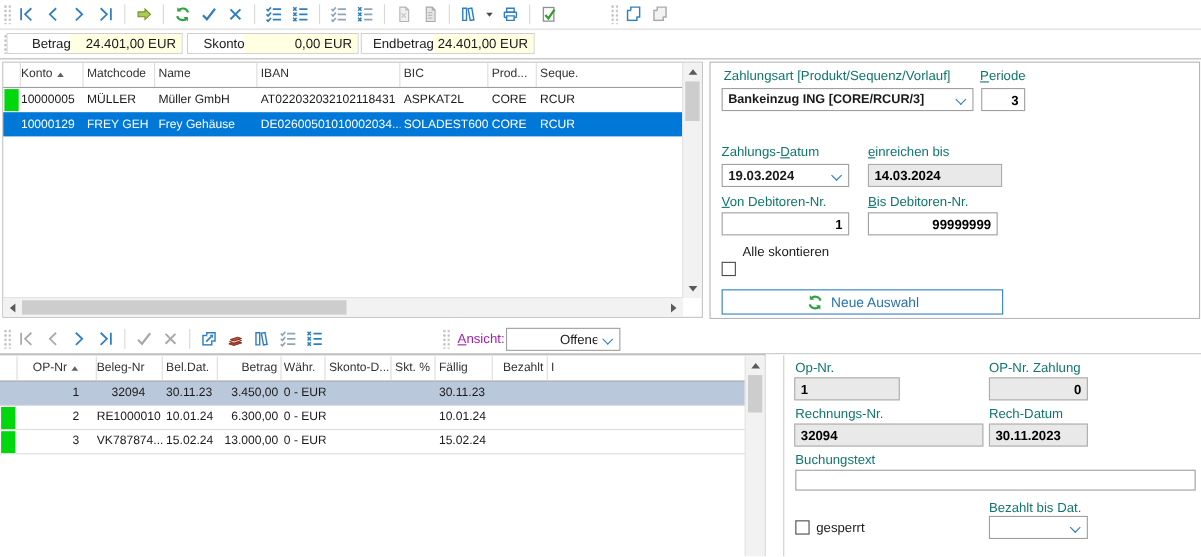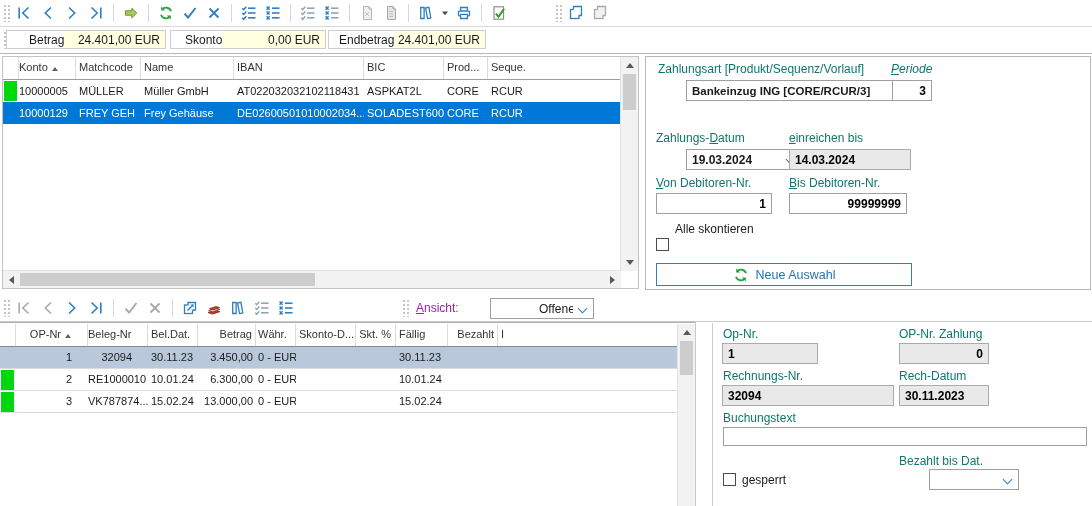--- a/index.html
+++ b/index.html
@@ -84,21 +84,21 @@
   .op-detail{position:absolute;left:712px;top:323px;width:380px;height:183px;border-left:1px solid #cccccc;background:#fff;}
   .plabel{position:absolute;font-size:12px;color:#0f766e;white-space:nowrap;display:inline-block;}
   .accel::first-letter{text-decoration:underline;}
   .accel-u{text-decoration:underline;}
   .fld{position:absolute;height:21px;border:1px solid #9f9f9f;background:#fff;box-sizing:border-box;
        font-family:"Liberation Sans",sans-serif;font-size:12px;font-weight:bold;padding:0 5px;color:#000;}
   .fld.gray{background:#e9e9e9;border-color:#ababab;}
   .fld.ra{text-align:right;}
   .fld.thin{height:19px;font-weight:normal;}
   .combo{position:absolute;height:21px;border:1px solid #9f9f9f;background:#fff;box-sizing:border-box;
-         display:flex;align-items:center;padding:0 20px 0 5px;margin-left:30px;}
+         display:flex;align-items:center;padding:0 20px 0 5px;}
   .combo .ctext{font-size:12px;font-weight:bold;white-space:nowrap;overflow:hidden;}
   .combo.normal .ctext{font-weight:normal;}
   .combo .chev{position:absolute;right:7px;top:6px;width:6px;height:6px;border-right:1.7px solid #2e7fc1;
                border-bottom:1.7px solid #2e7fc1;transform:rotate(45deg);}
   .cb{position:absolute;width:13px;height:13px;border:1px solid #4a4a4a;background:#fff;box-sizing:border-box;}
   .cblabel{position:absolute;font-size:12px;color:#1c1c1c;white-space:nowrap;}
   .btn-neue{position:absolute;left:10px;top:206px;width:256px;height:23px;border:1px solid #2e7fc1;
             background:#fff;display:flex;align-items:center;justify-content:center;gap:7px;
             color:#2873ae;font-size:12.5px;box-sizing:border-box;cursor:default;}
   .btn-neue .bicon{width:16px;height:16px;display:inline-flex;}
@@ -332,21 +332,21 @@
         </div>
       <div class="thumb" style="top:2px;bottom:2px;left:17px;width:295px;"></div>
       <div class="arr" style="right:0;">
           <div class="tri-r"></div>
         </div>
     </div>
   </div>
 
   <div class="pay-panel">
     <span class="plabel" style="left:12px;top:5px;">Zahlungsart [Produkt/Sequenz/Vorlauf]</span>
-    <span class="plabel accel" style="left:245px;top:5px;font-style:italic;">Periode</span>
+    <span class="plabel accel" style="left:245px;top:5px;">Periode</span>
     <div class="combo" style="left:10px;top:23px;width:229px;">
       <span class="ctext" style="font-size:11.5px;">Bankeinzug ING [CORE/RCUR/3]</span>
       <span class="chev"></span>
     </div>
     <input class="fld ra" style="left: 246px; top: 23px; width: 40px;" value="3">
 
     <span class="plabel" style="left:10px;top:74px;"><span>Zahlungs-</span><span class="accel-u">D</span><span>atum</span></span>
     <span class="plabel accel" style="left:143px;top:74px;">einreichen bis</span>
     <div class="combo" style="left:10px;top:92px;width:116px;">
       <span class="ctext">19.03.2024</span>

